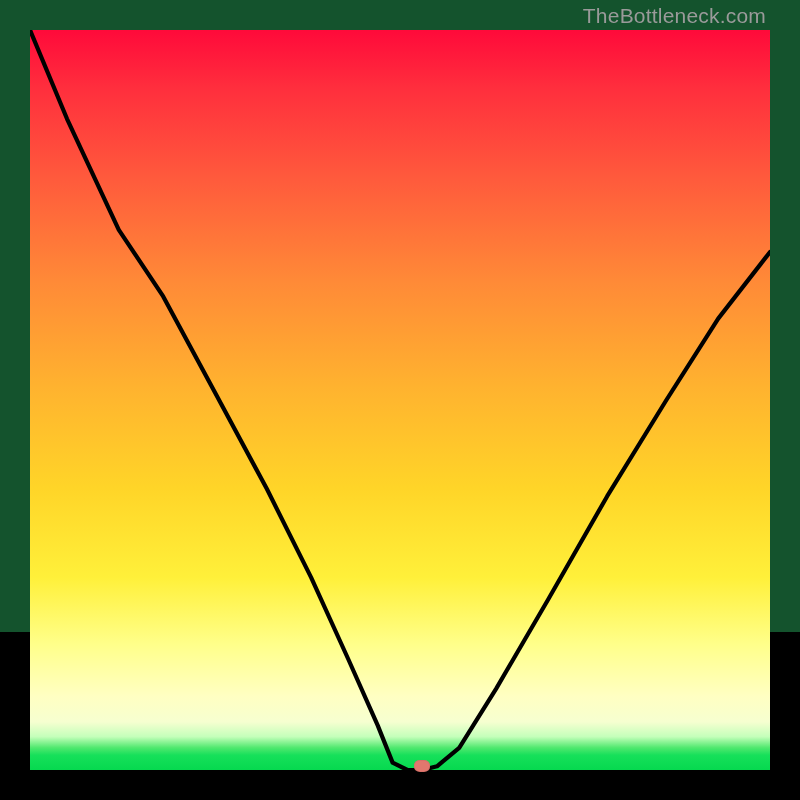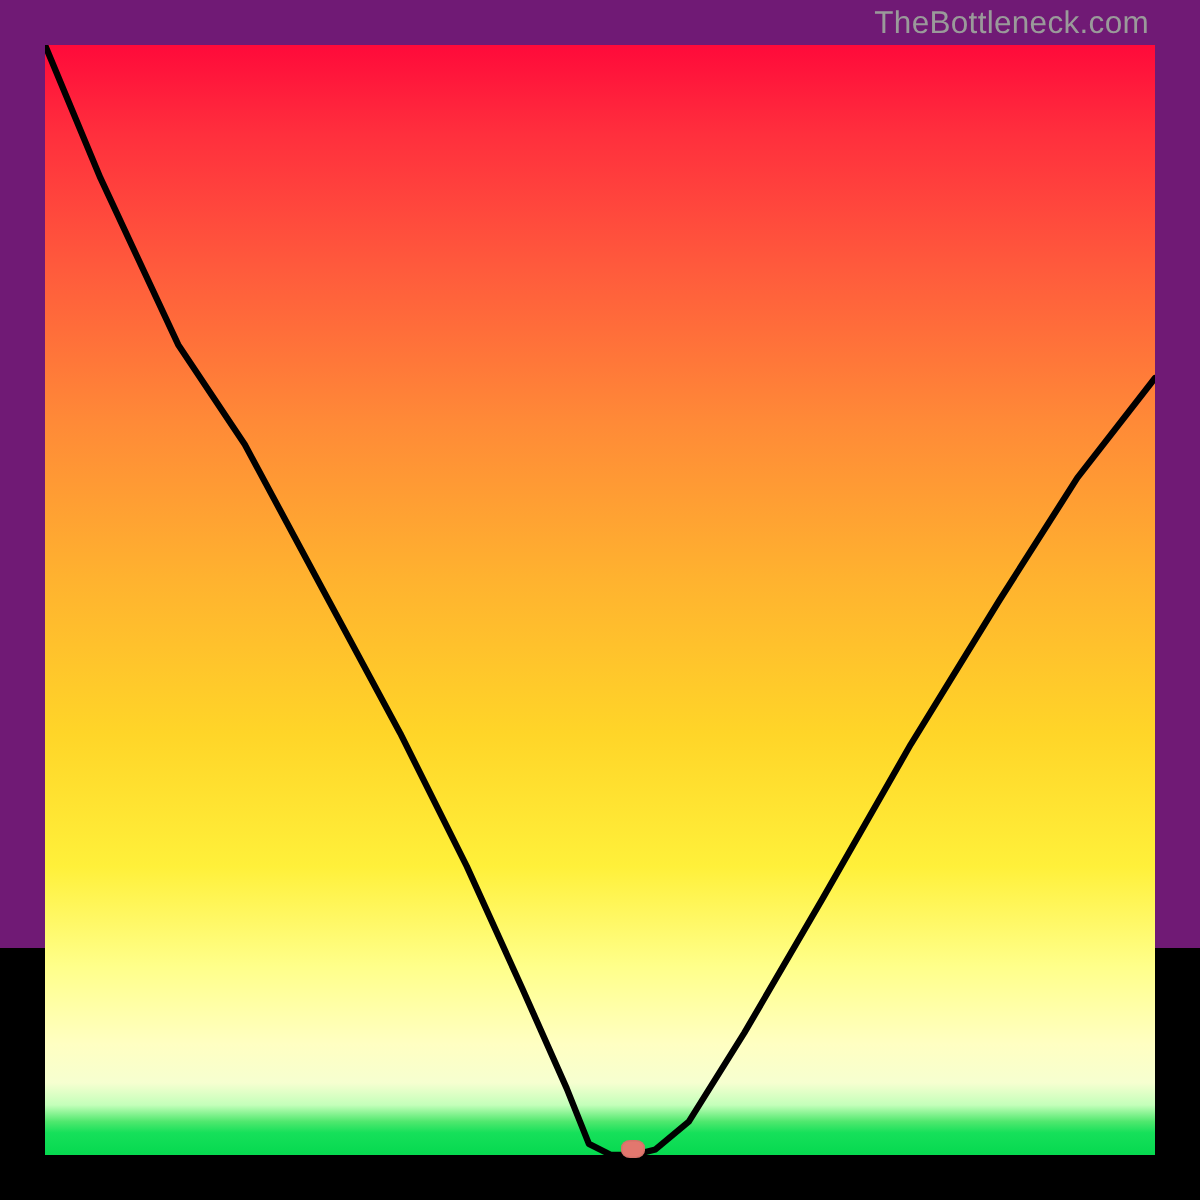--- a/index.html
+++ b/index.html
@@ -8,21 +8,21 @@
     width: 800px;
     height: 800px;
     background: #000;
     overflow: hidden;
     font-family: Arial, Helvetica, sans-serif;
   }
   .frame {
     position: relative;
     width: 800px;
     height: 632px;
-    background: #701a75;
+    background: #14532d;
   }
   .plot-area {
     position: absolute;
     left: 30px;
     top: 30px;
     width: 740px;
     height: 740px;
     
     background: linear-gradient(
       to bottom,

